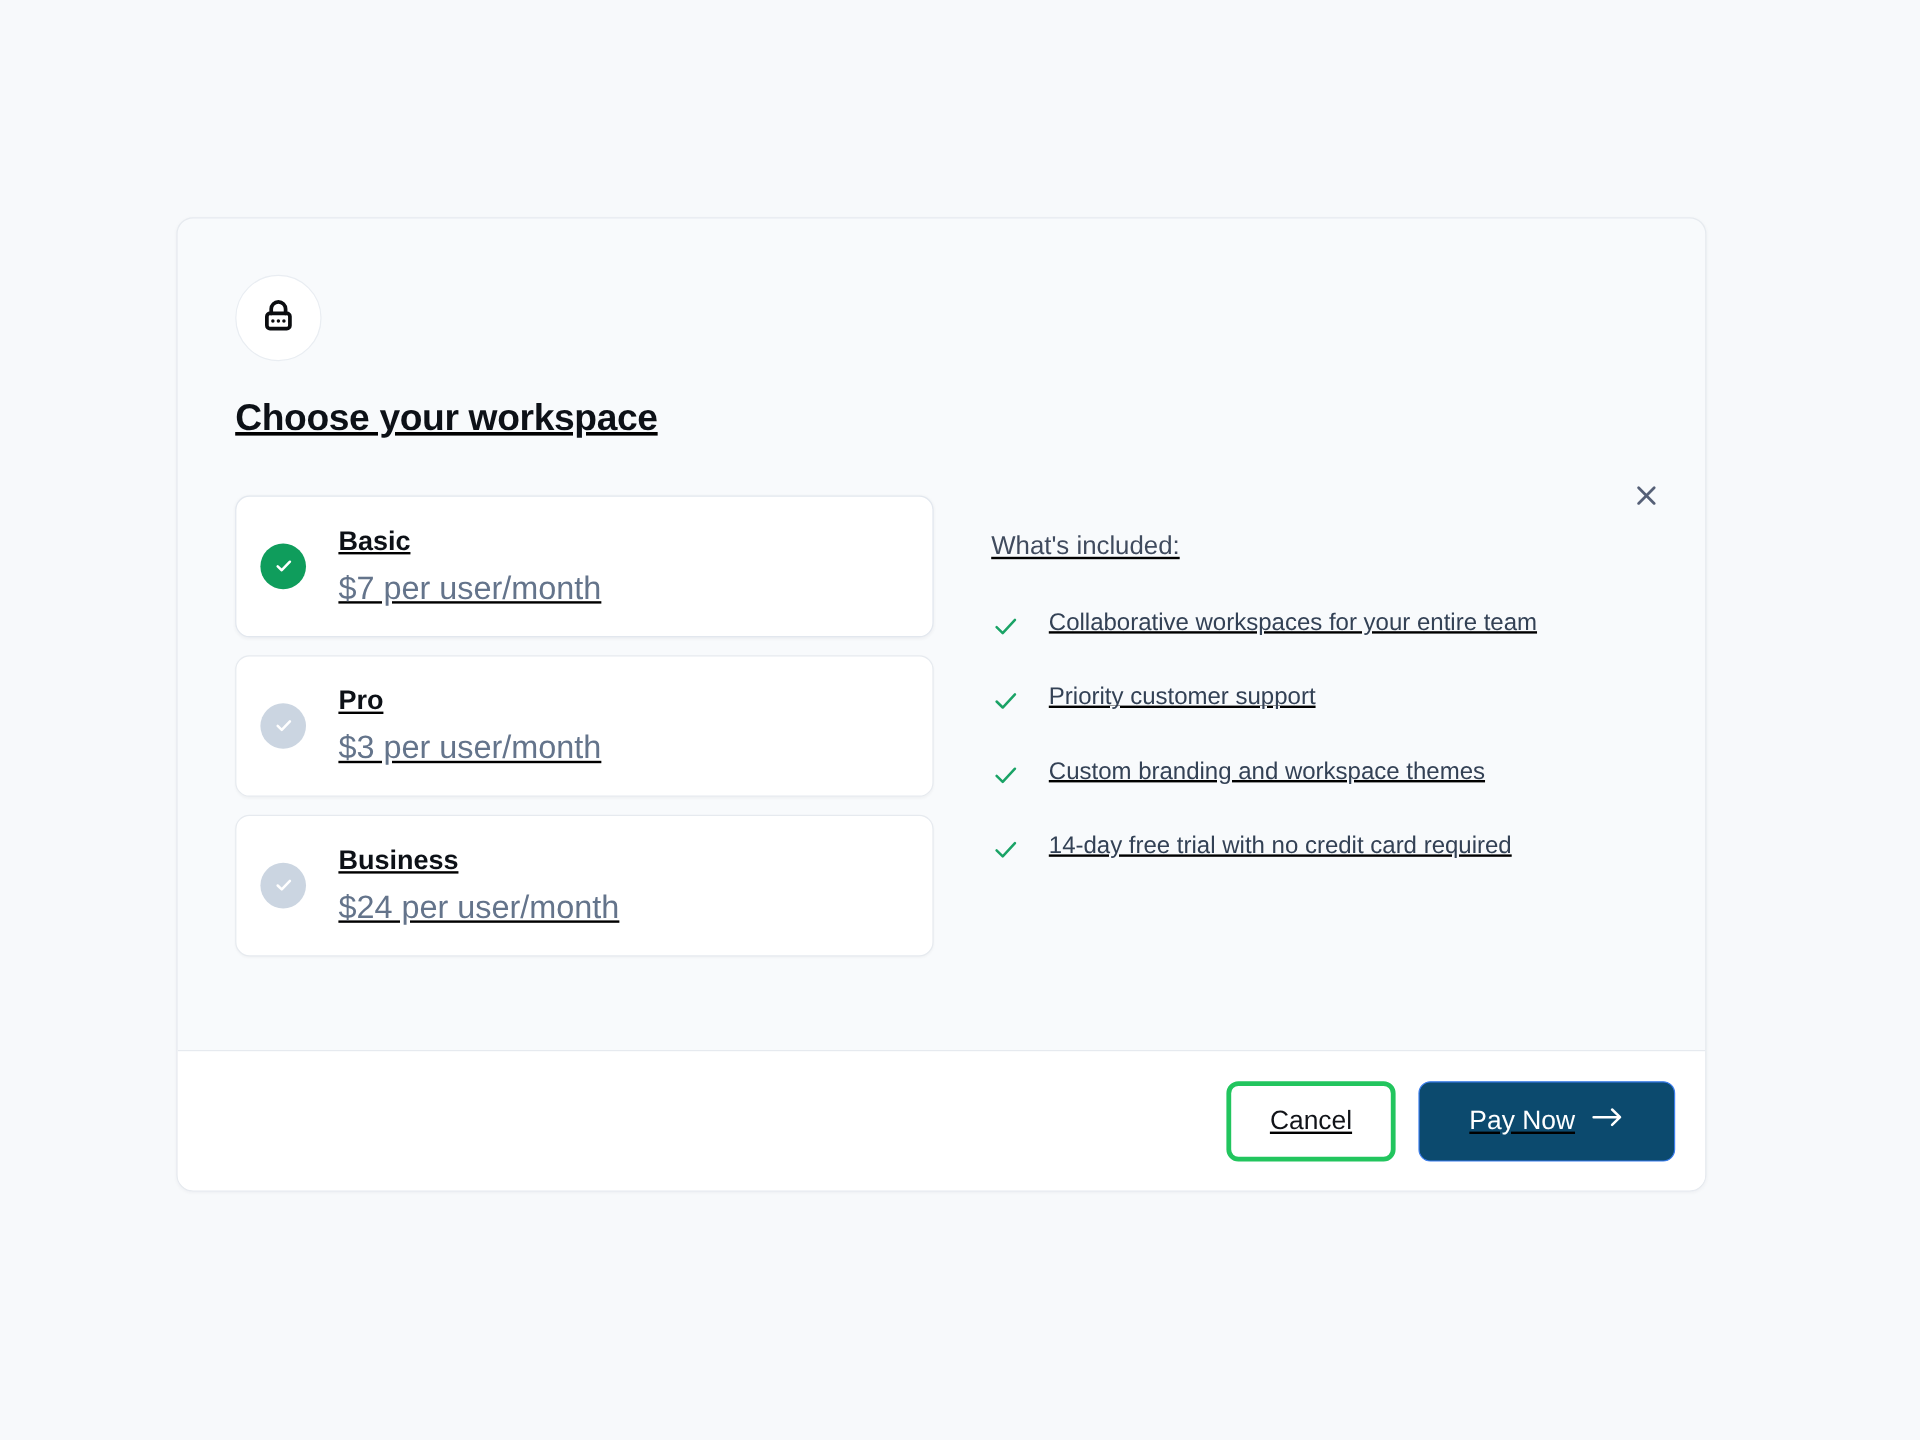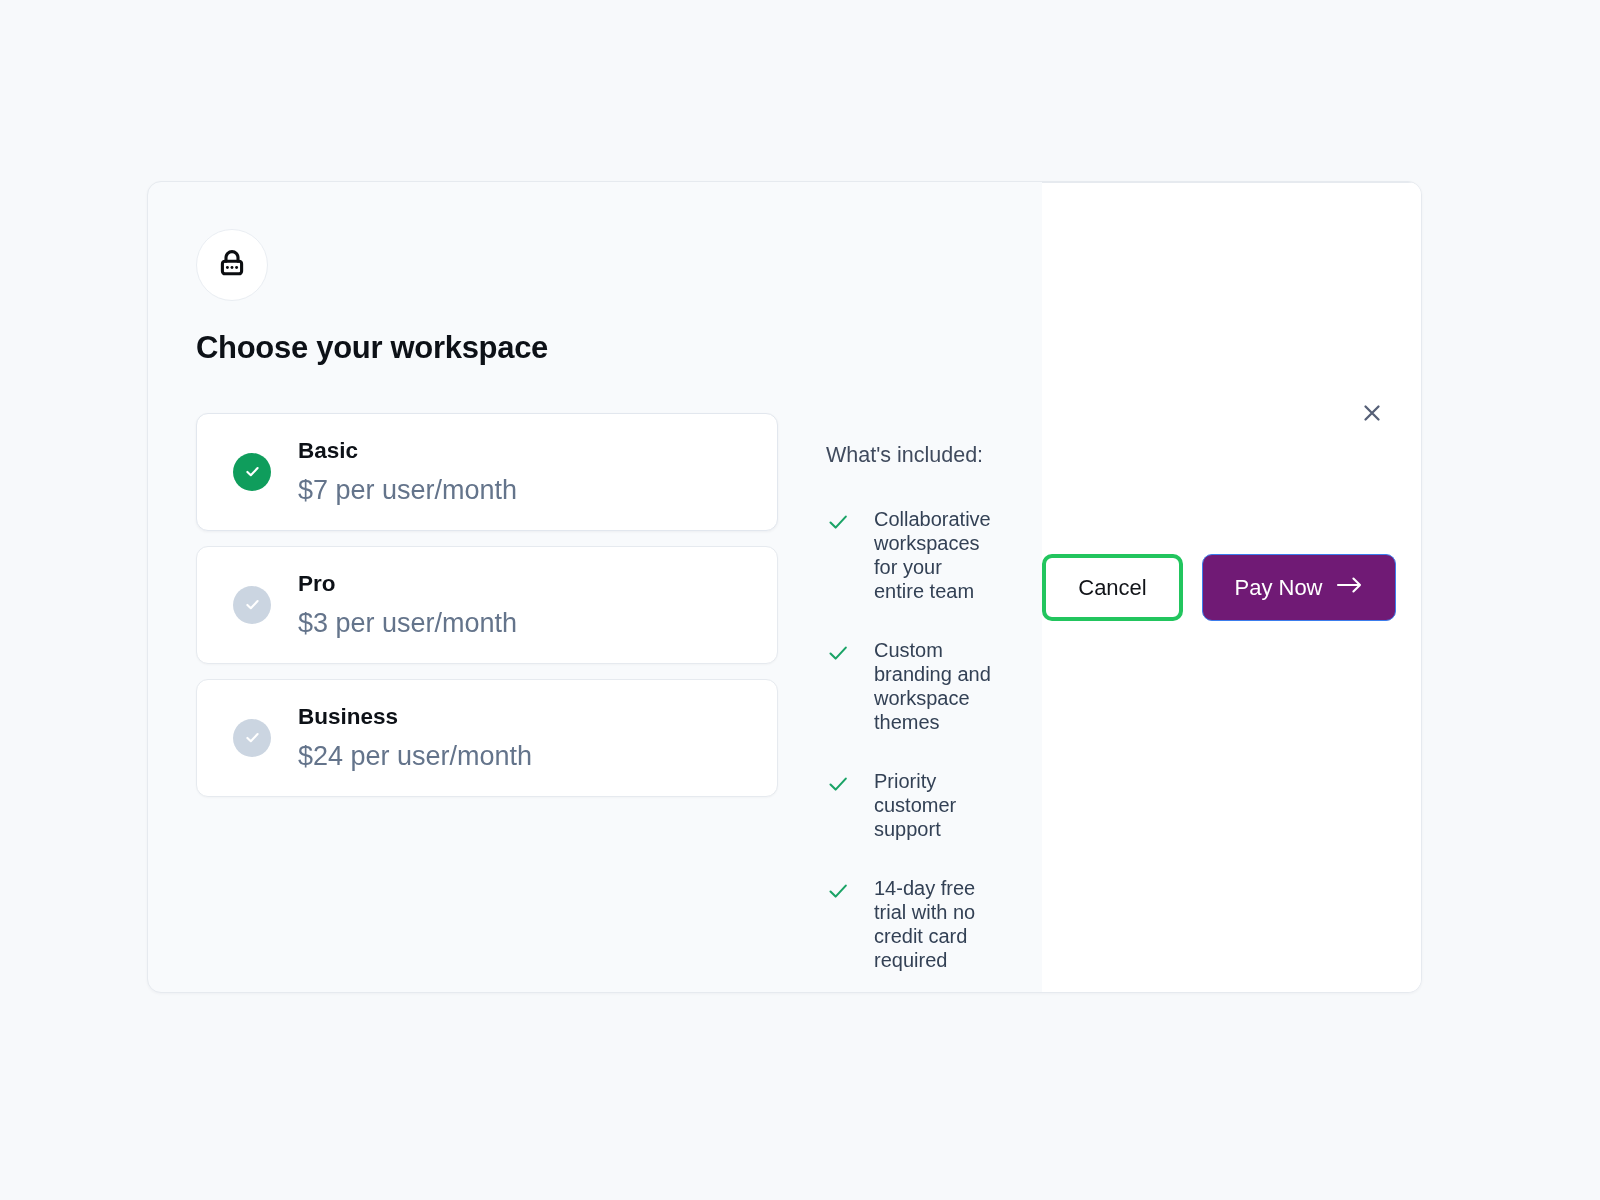--- a/index.html
+++ b/index.html
@@ -22,22 +22,23 @@
     position: absolute;
     left: 147px;
     top: 181px;
     width: 1275px;
     height: 812px;
     background: #f8fafc;
     border: 1px solid #e6eaef;
     border-radius: 14px;
     box-shadow: 0 1px 3px rgba(15, 23, 42, 0.04);
     display: flex;
-    flex-direction: row;
+    flex-direction: column;
     overflow: hidden;
+    text-decoration: underline;
   }
 
   .modal-body {
     position: relative;
     flex: 1 1 auto;
     padding: 47px 48px 0 48px;
   }
 
   
   .close-btn {
@@ -102,21 +103,21 @@
 
   
   .plan-card {
     position: relative;
     height: 118px;
     background: #ffffff;
     border: 1px solid #e6eaef;
     border-radius: 12px;
     display: flex;
     align-items: center;
-    padding-left: 36px;
+    padding-left: 20px;
     cursor: pointer;
     box-shadow: 0 1px 2px rgba(15, 23, 42, 0.03);
   }
   .plan-card.selected {
     border-color: #e2e7ee;
     box-shadow: 0 1px 3px rgba(15, 23, 42, 0.05);
   }
 
   .plan-check {
     flex: 0 0 38px;
@@ -210,23 +211,23 @@
 
   .btn-cancel {
     width: 141px;
     height: 67px;
     background: #ffffff;
     border: 4px solid #22c55e;
     color: #111318;
   }
 
   .btn-pay {
-    width: 194px;
+    width: 214px;
     height: 67px;
-    background: #701a75;
+    background: #0c4a6e;
     border: 1px solid #3b7ded;
     color: #ffffff;
     gap: 13px;
     align-items: center;
   }
   .btn-pay .arrow-icon { display: block; }
 </style>
 </head>
 <body>
 
@@ -310,30 +311,30 @@
           <span class="feature-text">Collaborative workspaces for your entire team</span>
         </div>
 
 
         <div class="feature-item">
           <span class="feature-check">
             <svg width="24" height="24" viewBox="0 0 24 24" fill="none" aria-hidden="true">
               <path d="M4.5 12.6 L9.6 17.6 L19.8 6.6" stroke="currentColor" stroke-width="2.1" stroke-linecap="round" stroke-linejoin="round"></path>
             </svg>
           </span>
-          <span class="feature-text">Custom branding and workspace themes</span>
+          <span class="feature-text">Priority customer support</span>
         </div>
 
         <div class="feature-item">
           <span class="feature-check">
             <svg width="24" height="24" viewBox="0 0 24 24" fill="none" aria-hidden="true">
               <path d="M4.5 12.6 L9.6 17.6 L19.8 6.6" stroke="currentColor" stroke-width="2.1" stroke-linecap="round" stroke-linejoin="round"></path>
             </svg>
           </span>
-          <span class="feature-text">Priority customer support</span>
+          <span class="feature-text">Custom branding and workspace themes</span>
         </div>
 
         <div class="feature-item">
           <span class="feature-check">
             <svg width="24" height="24" viewBox="0 0 24 24" fill="none" aria-hidden="true">
               <path d="M4.5 12.6 L9.6 17.6 L19.8 6.6" stroke="currentColor" stroke-width="2.1" stroke-linecap="round" stroke-linejoin="round"></path>
             </svg>
           </span>
           <span class="feature-text">14-day free trial with no credit card required</span>
         </div>

